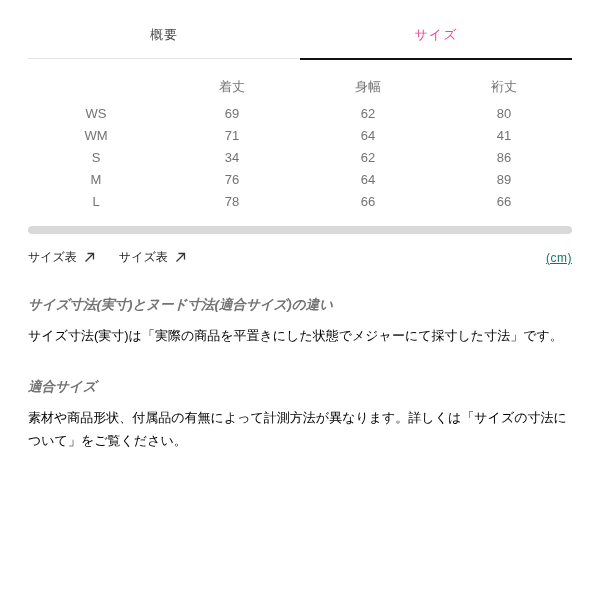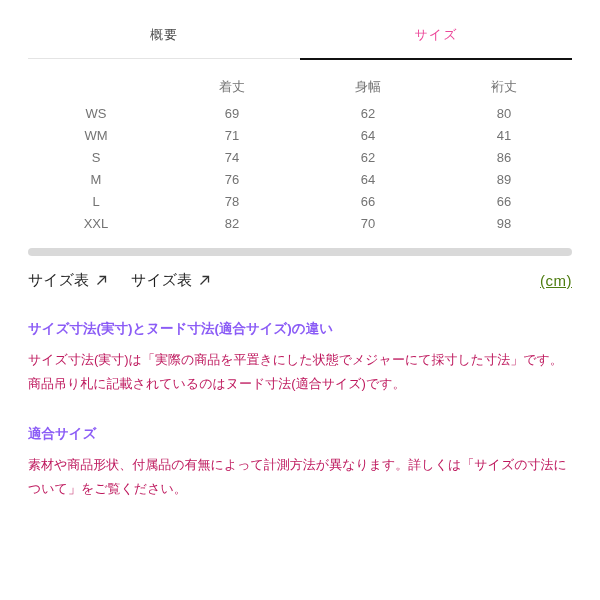--- a/index.html
+++ b/index.html
@@ -43,38 +43,38 @@
   
   .hscrollbar {
     margin-top: 13px; height: 8px;
     background: #d9d9d9; border-radius: 4px;
     cursor: pointer;
   }
 
   
   .links-row {
     display: flex; justify-content: space-between; align-items: center;
-    margin-top: 15px; font-size: 15px;
+    margin-top: 15px; font-size: 12px;
   }
   .links { display: flex; gap: 24px; }
   .ext-link {
     display: inline-flex; align-items: center; gap: 7px;
     color: #1f1f1f; cursor: pointer; text-decoration: none;
   }
   .ext-link svg { display: block; }
-  .unit-label { color: #4d7c0f; letter-spacing: 0.5px; text-decoration: underline; }
+  .unit-label { color: #0f766e; letter-spacing: 0.5px; text-decoration: underline; }
 
   
   .section { margin-top: 29px; }
   .section .heading {
-    font-size: 13.5px; font-weight: 700; color: #8b5cf6;
-    margin: 0 0 9px 0; line-height: 20px;
+    font-size: 13.5px; font-weight: 700; color: #737373;
+    margin: 0 0 9px 0; line-height: 20px; font-style: italic;
   }
   .section p {
-    margin: 0; font-size: 13px; line-height: 23.5px; color: #be185d;
+    margin: 0; font-size: 13px; line-height: 23.5px; color: #000000;
   }
 </style>
 </head>
 <body>
 
 <div class="container">
 
   <div class="tabs">
     <div class="tab">概要</div>
     <div class="tab active">サイズ</div>
@@ -97,41 +97,35 @@
         <td>80</td>
       </tr>
       <tr>
         <td>WM</td>
         <td>71</td>
         <td>64</td>
         <td>41</td>
       </tr>
       <tr>
         <td>S</td>
-        <td>74</td>
+        <td>34</td>
         <td>62</td>
         <td>86</td>
       </tr>
       <tr>
         <td>M</td>
         <td>76</td>
         <td>64</td>
         <td>89</td>
       </tr>
       <tr>
         <td>L</td>
         <td>78</td>
         <td>66</td>
         <td>66</td>
-      </tr>
-      <tr>
-        <td>XXL</td>
-        <td>82</td>
-        <td>70</td>
-        <td>98</td>
       </tr>
     </tbody>
   </table>
 
   <div class="hscrollbar"></div>
 
   <div class="links-row">
     <div class="links">
       <a class="ext-link">
         <span>サイズ表</span>
@@ -151,21 +145,20 @@
           </svg>
         </span>
       </a>
     </div>
     <div class="unit-label">(cm)</div>
   </div>
 
   <div class="section">
     <div class="heading">サイズ寸法(実寸)とヌード寸法(適合サイズ)の違い</div>
     <p>サイズ寸法(実寸)は「実際の商品を平置きにした状態でメジャーにて採寸した寸法」です。</p>
-    <p>商品吊り札に記載されているのはヌード寸法(適合サイズ)です。</p>
   </div>
 
   <div class="section">
     <div class="heading">適合サイズ</div>
     <p>素材や商品形状、付属品の有無によって計測方法が異なります。詳しくは「サイズの寸法について」をご覧ください。</p>
 
   </div>
 
 </div>
 

